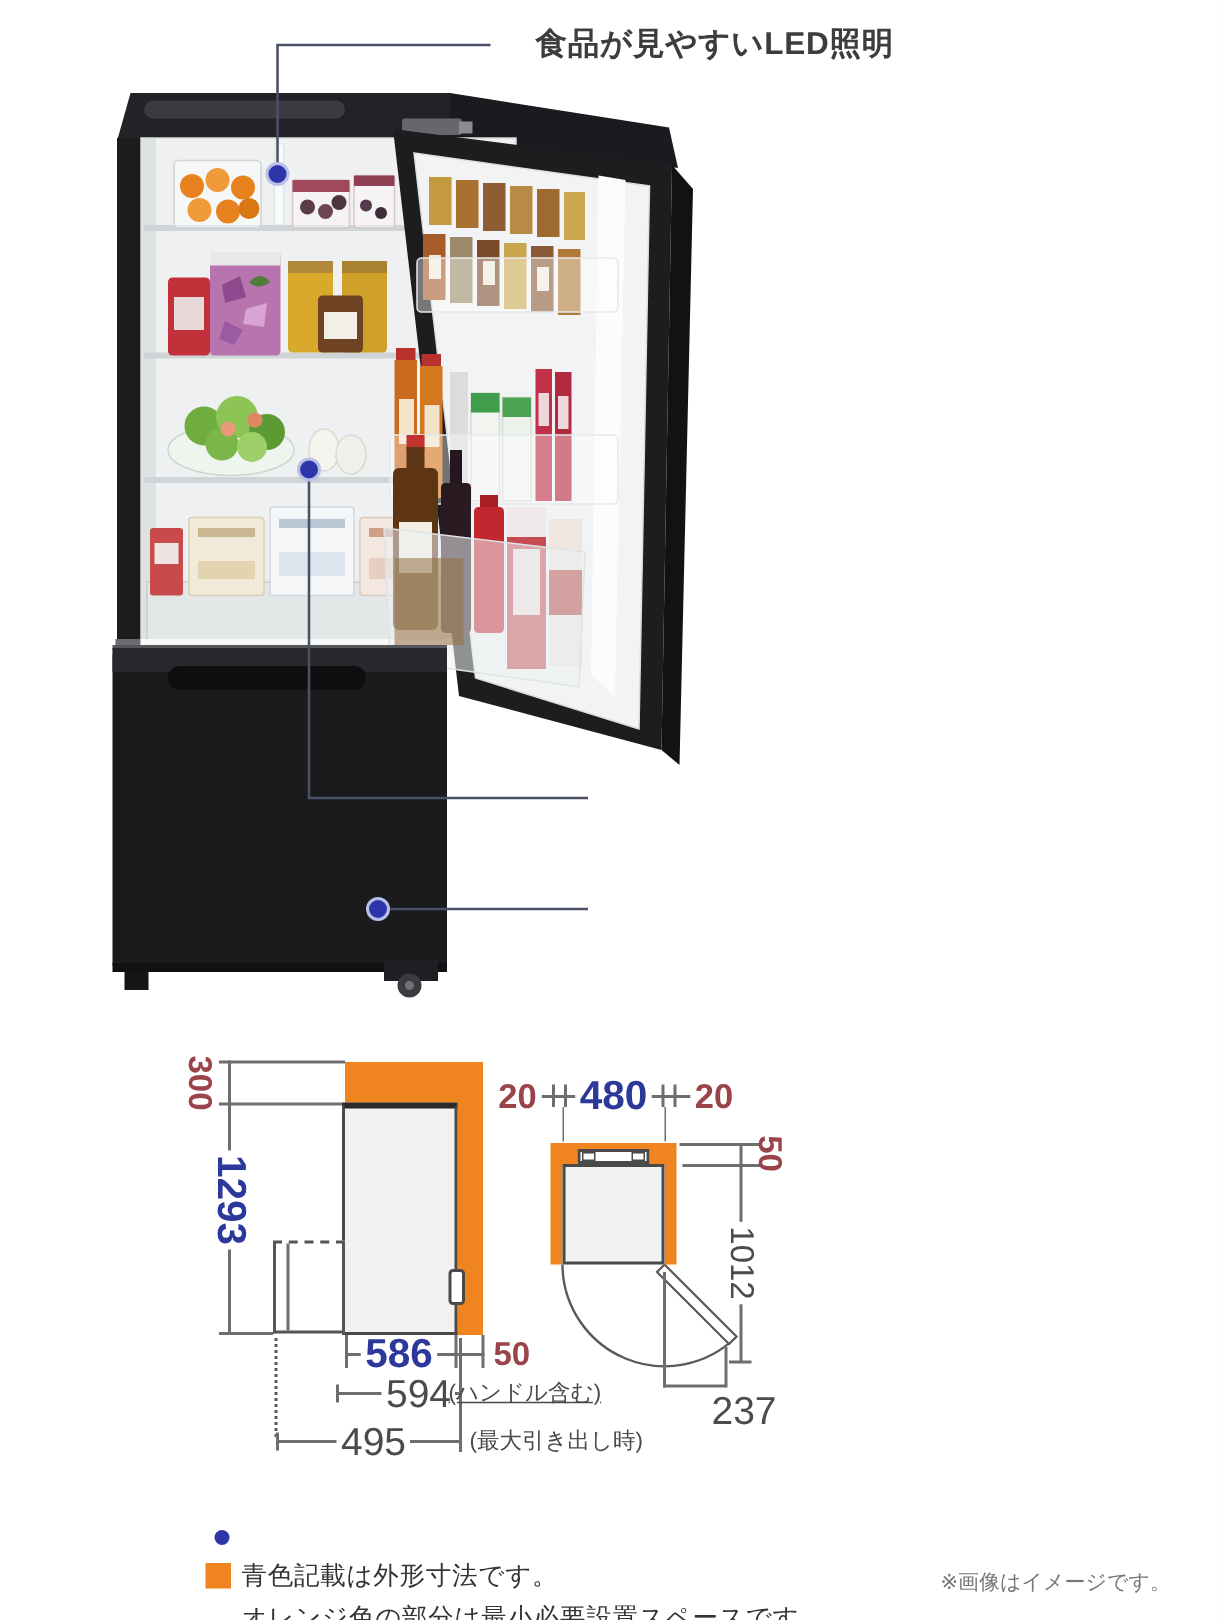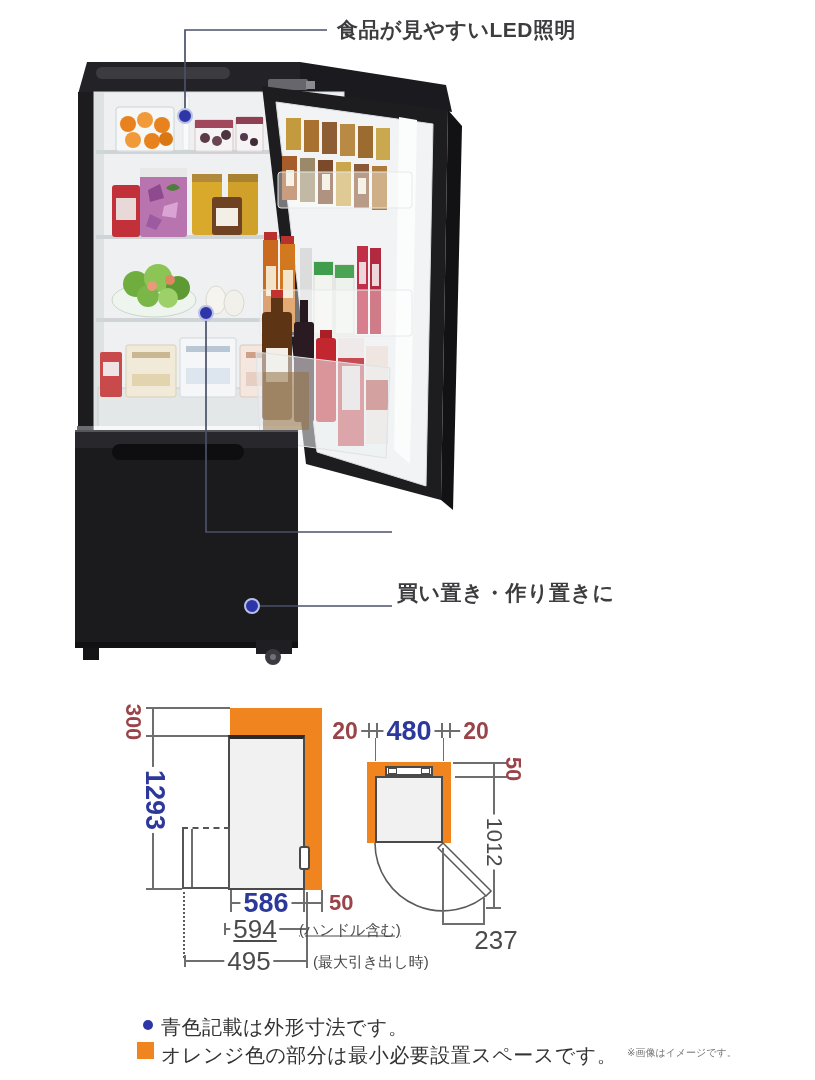--- a/index.html
+++ b/index.html
@@ -22,22 +22,22 @@
   .gray{color:#4b4b4b;font-weight:500;font-size:26px;}
   .note{font-size:15px;color:#4a4a4a;font-weight:500;}
   
   .hline{position:absolute;height:2px;background:#6e6e6e;}
   .vline{position:absolute;width:2px;background:#6e6e6e;}
   .vdot{position:absolute;width:0;border-left:2px dotted #5a5a5a;}
   
   .orange{position:absolute;background:#f0851f;}
   .boxoutline{position:absolute;background:#f0f1f0;border:2px solid #4a4a4a;box-sizing:border-box;}
   
-  .legend-text{position:absolute;font-size:20px;color:#333;font-weight:500;letter-spacing:.5px;white-space:nowrap;}
-  .disclaimer{position:absolute;font-size:10px;color:#767676;white-space:nowrap;}
+  .legend-text{position:absolute;font-size:17px;color:#333;font-weight:500;letter-spacing:.5px;white-space:nowrap;margin-top:25px;}
+  .disclaimer{position:absolute;font-size:14px;color:#767676;white-space:nowrap;}
   .bullet{position:absolute;width:10px;height:10px;border-radius:50%;background:#2d35a8;}
   .swatch{position:absolute;width:17px;height:17px;background:#f0851f;}
 </style>
 </head>
 <body>
 
 <div class="stage">
 
   <svg class="abs" style="left:55px;top:8px;" width="420" height="666" viewBox="55 8 420 666">
 
@@ -207,23 +207,22 @@
       <path d="M392,532 L206,532 L206,320"></path>
       <path d="M392,606 L259,606"></path>
     </g>
     <g fill="#2d35a8" stroke="#b9c0e8" stroke-width="2">
       <circle cx="185" cy="116" r="7"></circle>
       <circle cx="206" cy="313" r="7"></circle>
       <circle cx="252" cy="606" r="7"></circle>
     </g>
   </svg>
 
-  <div class="callout" style="left:337px;top:16px;text-align:center;">食品が見やすいLED照明</div>
+  <div class="callout" style="left:357px;top:16px;text-align:center;">食品が見やすいLED照明</div>
   <div class="callout" style="left:397px;top:579px;">
-    <div>買い置き・作り置きに</div>
   </div>
 
   <div>
 
     <div class="orange" style="left:230px;top:708px;width:92px;height:29px;"></div>
     <div class="orange" style="left:302px;top:708px;width:20px;height:182px;"></div>
 
     <div class="boxoutline" style="left:228px;top:735px;width:77px;height:155px;border-top:4px solid #2b2b2b;z-index:2;"></div>
     <div class="abs" style="left:299px;top:846px;width:11px;height:24px;background:#fff;border:2px solid #4a4a4a;border-radius:3px;box-sizing:border-box;z-index:3;"></div>
 
@@ -240,21 +239,21 @@
     <div class="vline" style="left:230px;top:890px;height:22px;"></div>
     <div class="vline" style="left:303px;top:890px;height:22px;"></div>
     <div class="vline" style="left:321px;top:890px;height:22px;"></div>
     <div class="hline" style="left:230px;top:902px;width:93px;"></div>
     <div class="dimtext blue" style="left:266px;top:903px;">586</div>
     <div class="dimleft maroon" style="left:329px;top:903px;">50</div>
 
     <div class="vline" style="left:224px;top:923px;height:12px;"></div>
     <div class="vline" style="left:306px;top:892px;height:76px;"></div>
     <div class="hline" style="left:224px;top:928px;width:84px;"></div>
-    <div class="dimtext gray" style="left:255px;top:929px;text-decoration:underline;">594</div>
+    <div class="dimtext gray" style="left:279px;top:929px;">594</div>
     <div class="dimleft note" style="left:299px;top:929px;text-decoration:underline;">(ハンドル含む)</div>
 
     <div class="vdot" style="left:183px;top:892px;height:66px;"></div>
     <div class="vline" style="left:184px;top:955px;height:12px;"></div>
     <div class="hline" style="left:184px;top:960px;width:124px;"></div>
     <div class="dimtext gray" style="left:249px;top:961px;">495</div>
     <div class="dimleft note" style="left:313px;top:961px;">(最大引き出し時)</div>
   </div>
 
   <div>

